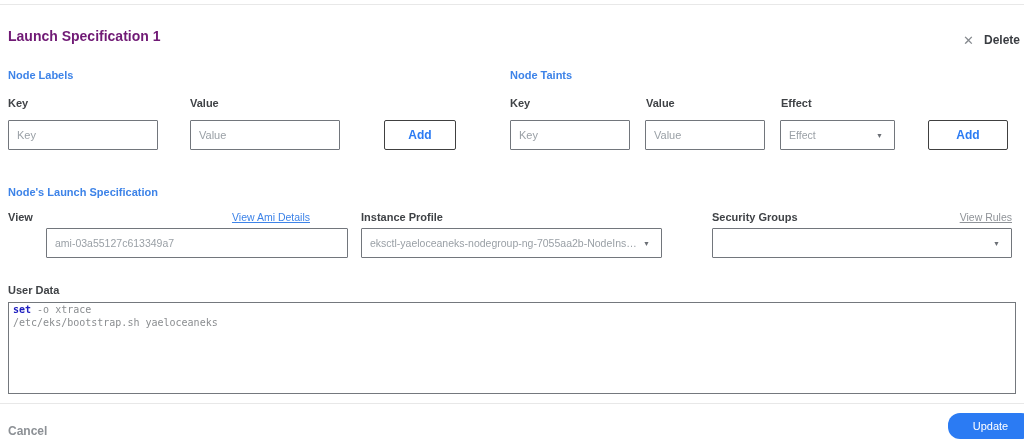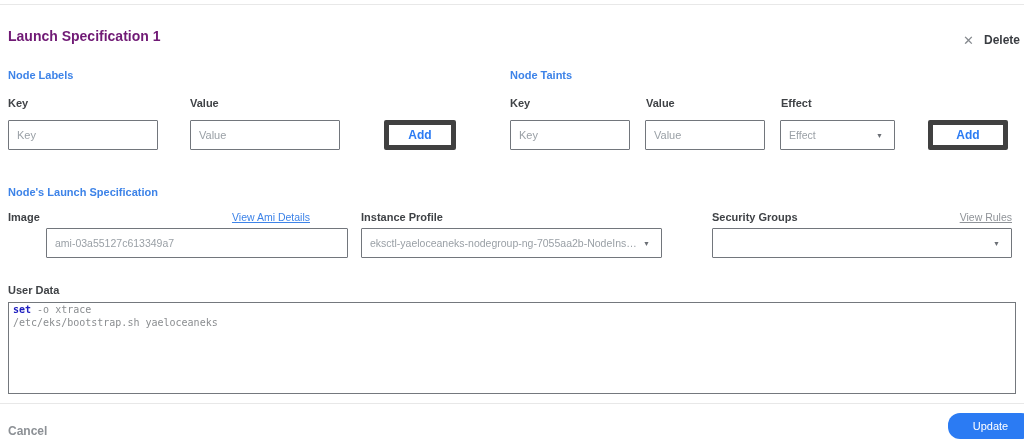--- a/index.html
+++ b/index.html
@@ -18,21 +18,21 @@
   .delete-btn .txt { color:#3a3d42; font-size:12px; font-weight:600; }
 
   .sec-head { position:absolute; font-size:11px; font-weight:700; color:#3d83e8; }
 
   .fld-label { position:absolute; top:97px; font-size:11px; font-weight:700; color:#3f4246; }
 
   .tb { position:absolute; top:120px; height:30px; border:1px solid #72767c; background:#fff;
         font-size:11px; color:#3f4246; padding:0 8px; border-radius:1px; font-family:inherit; }
   .tb::placeholder { color:#9aa0a6; }
 
-  .add-btn { position:absolute; top:120px; height:30px; background:#fff; border:5px solid #404040;
+  .add-btn { position:absolute; top:120px; height:30px; background:#fff; border:1px solid #404040;
              border-radius:2px; color:#2b7bf3; font-weight:700; font-size:12px; font-family:inherit;
              display:flex; align-items:center; justify-content:center; cursor:pointer; }
 
   .select { position:absolute; height:30px; border:1px solid #72767c; background:#fff; border-radius:1px;
             display:flex; align-items:center; padding:0 24px 0 8px; cursor:pointer; }
   .select .sel-text { font-size:10.5px; color:#9aa0a6; white-space:nowrap; overflow:hidden; text-overflow:ellipsis; }
   .select .chev { position:absolute; right:11px; top:50%; transform:translateY(-50%);
                   font-size:7px; color:#6b6f75; line-height:7px; }
 
   .col-label-row { position:absolute; top:211px; display:flex; justify-content:space-between; align-items:baseline; }
@@ -87,21 +87,21 @@
   <input class="tb" style="left: 645px; width: 120px;" placeholder="Value">
   <div class="select" style="left:780px; top:120px; width:115px;">
     <span class="sel-text">Effect</span>
     <span class="chev">▼</span>
   </div>
   <button class="add-btn" style="left:928px; width:80px;">Add</button>
 
   <div class="sec-head" style="left:8px; top:186px;">Node's Launch Specification</div>
 
   <div class="col-label-row" style="left:8px; width:302px;">
-    <span class="col-label">Image</span>
+    <span class="col-label">View</span>
     <span class="link-blue">View Ami Details</span>
   </div>
   <div class="col-label-row" style="left:361px; width:301px;">
     <span class="col-label">Instance Profile</span>
   </div>
   <div class="col-label-row" style="left:712px; width:300px;">
     <span class="col-label">Security Groups</span>
     <span class="link-gray">View Rules</span>
   </div>
 

